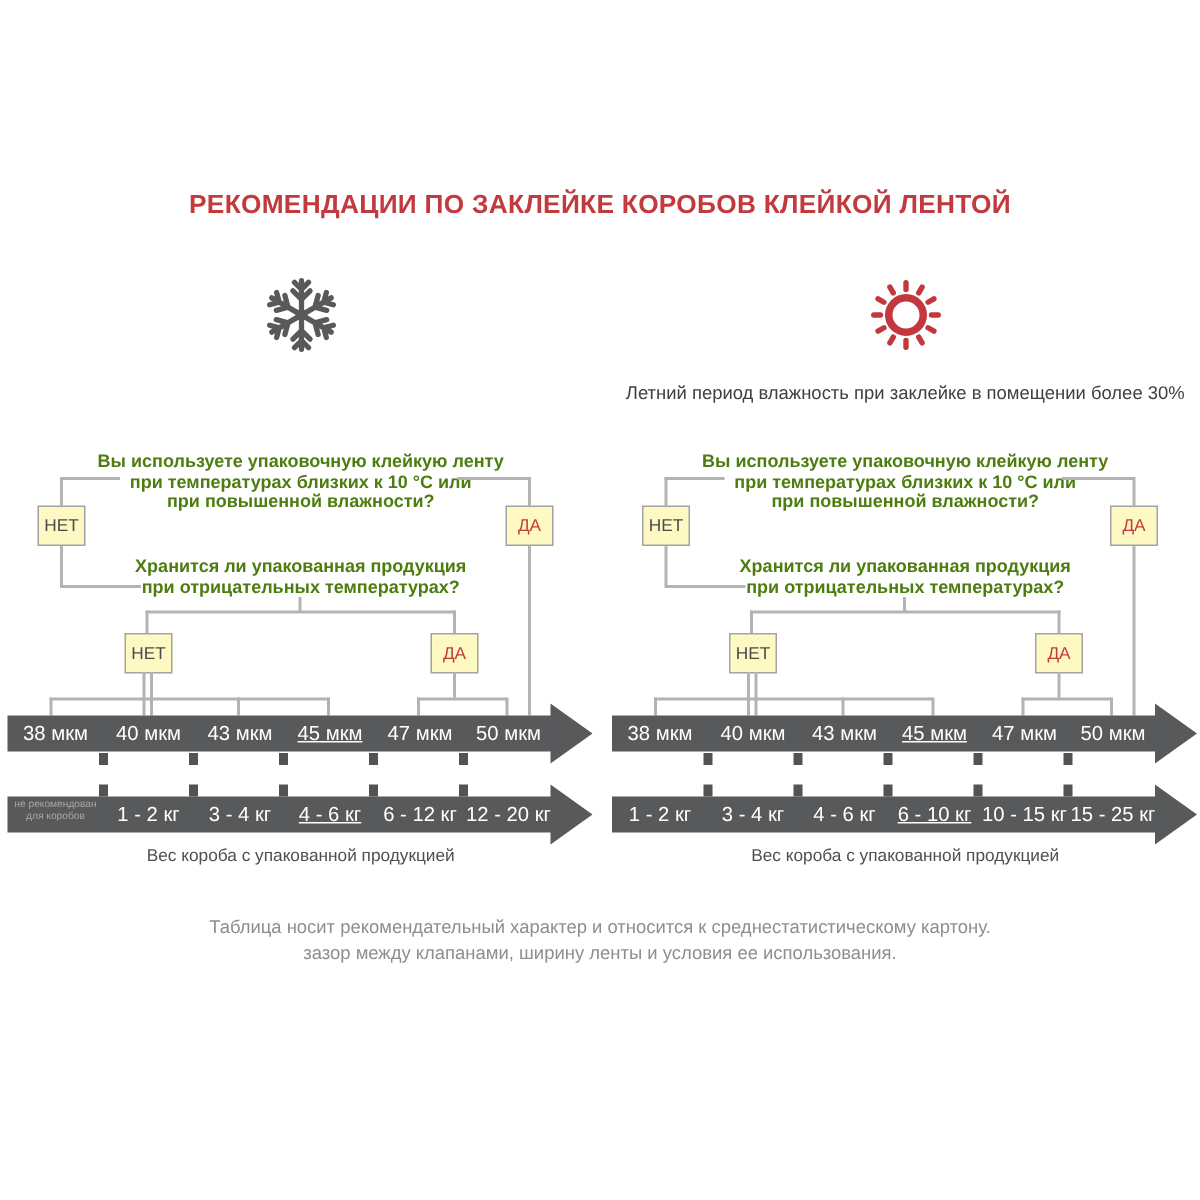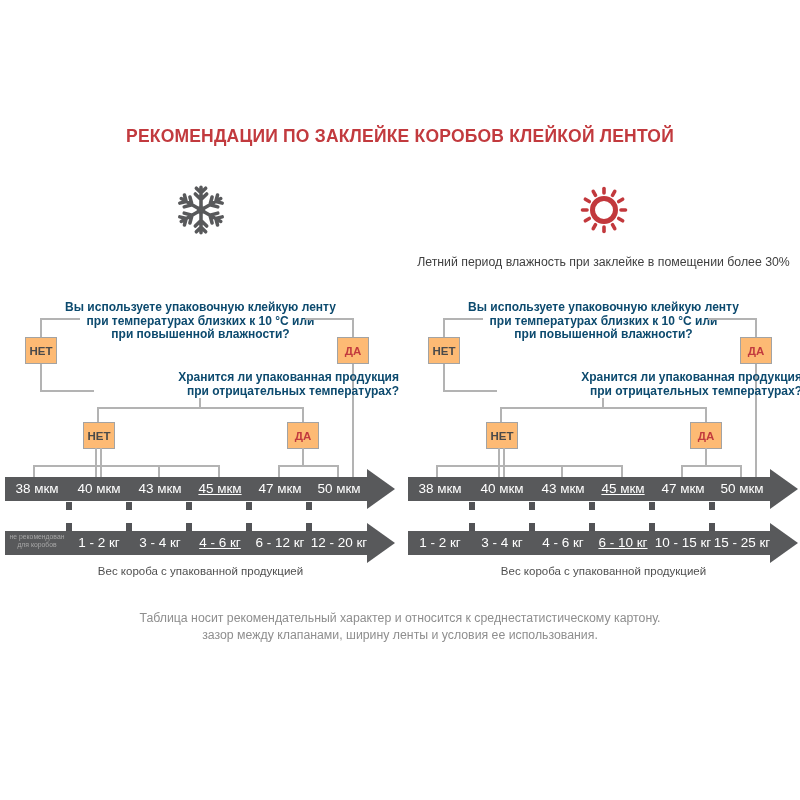--- a/index.html
+++ b/index.html
@@ -13,29 +13,29 @@
   }
   .col{position:absolute;top:180px;width:397px;height:430px;}
   #col-left{left:2px;}
   #col-right{left:405px;}
   .icon-wrap{position:absolute;top:3px;left:0;width:100%;text-align:center;height:58px;}
   .period{
     position:absolute;top:75px;left:0;width:100%;text-align:center;
     font-size:12.3px;color:#3f3f3f;
   }
   .q{position:absolute;left:0;width:100%;text-align:center;font-size:12px;
-     font-weight:bold;color:#0c4a6e;line-height:13.5px;}
+     font-weight:bold;color:#4d7c0f;line-height:13.5px;}
   .q1{top:121px;}
-  .q2{top:191px;text-align:right;}
+  .q2{top:191px;}
   .hline{position:absolute;height:1.5px;background:#b3b3b3;}
   .vline{position:absolute;width:1.5px;background:#b3b3b3;}
   .box{
-    position:absolute;width:30px;height:25px;border:1.5px solid #a3a3a3;background:#fdba74;
+    position:absolute;width:30px;height:25px;border:1.5px solid #a3a3a3;background:#fef9c3;
     display:flex;align-items:center;justify-content:center;
-    font-size:11.5px;font-weight:bold;color:#4a4a4a;
+    font-size:11.5px;font-weight:normal;color:#4a4a4a;
   }
   .box.yes{color:#c23a3e;}
   .no1{left:23px;top:157px;}
   .yes1{left:335px;top:157px;}
   .no2{left:81px;top:242px;}
   .yes2{left:285px;top:242px;}
   .abody{position:absolute;left:3px;width:363px;height:24px;background:#58595b;}
   .abody.m{top:297px;}
   .abody.w{top:351px;}
   .ahead{position:absolute;left:365px;width:0;height:0;

